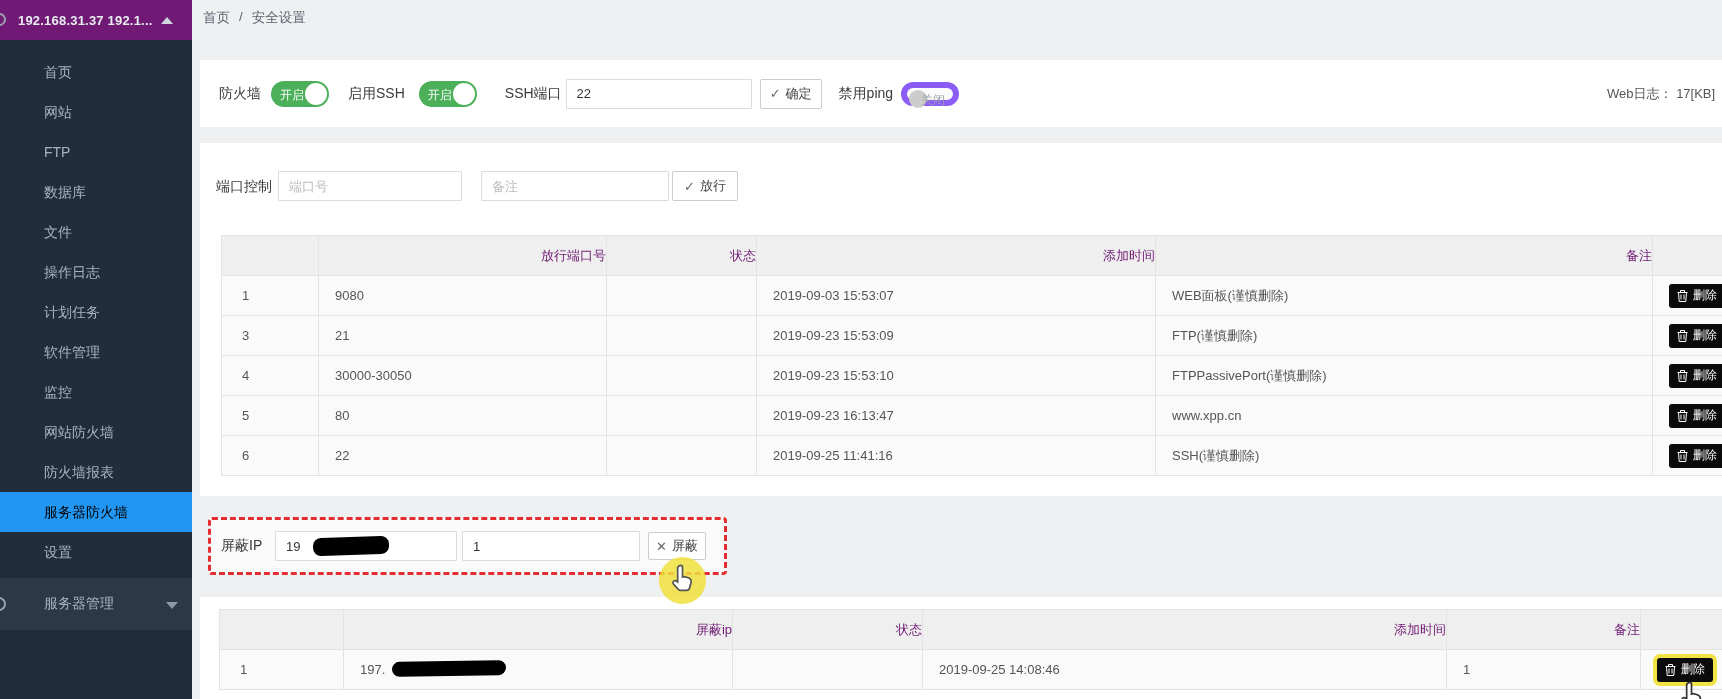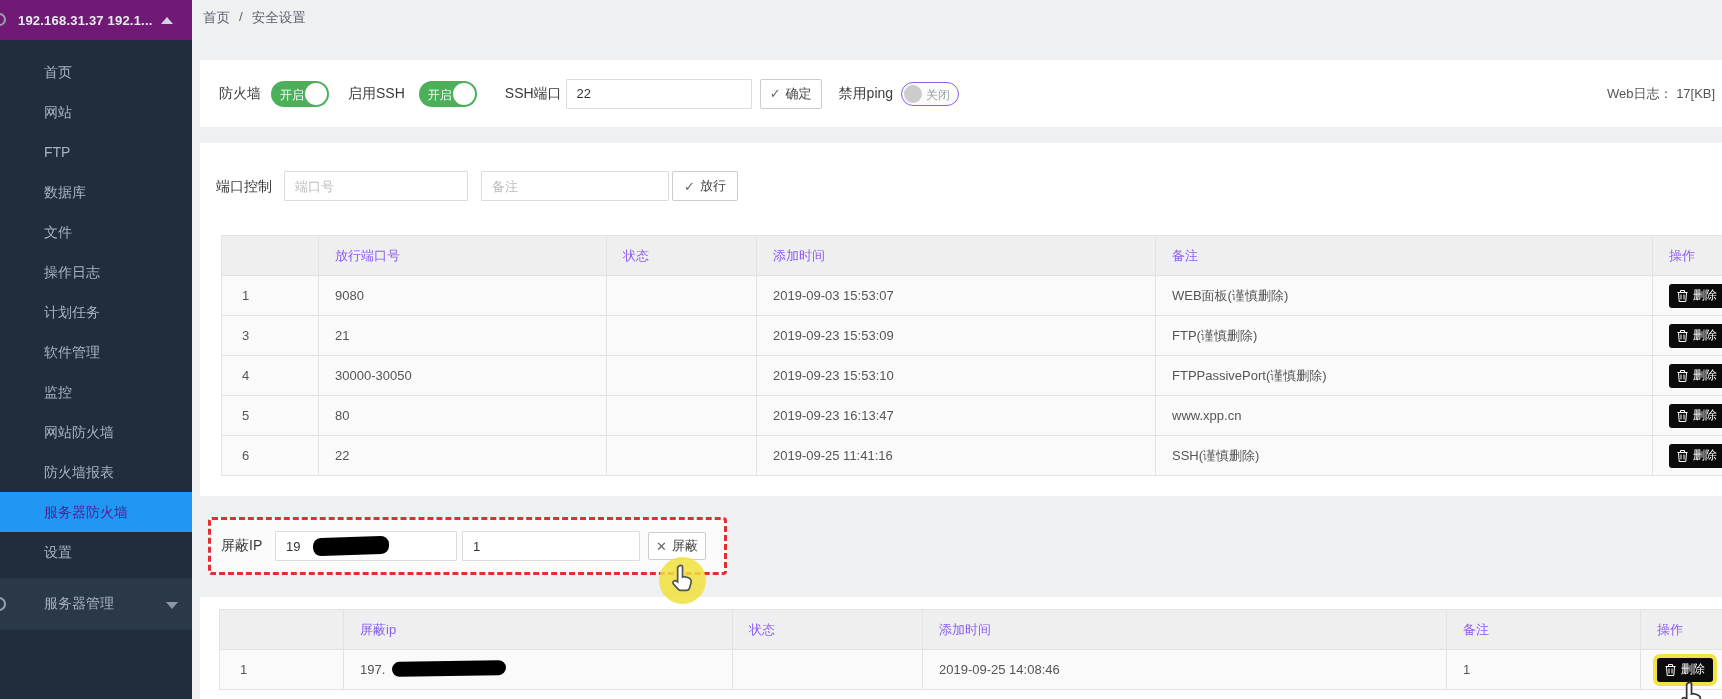--- a/index.html
+++ b/index.html
@@ -8,21 +8,21 @@
   #stage { position:relative; width:1722px; height:699px; overflow:hidden; background:#eff0f2; }
 
   
   #sidebar { position:absolute; left:0; top:0; width:192px; height:699px; background:#212c3d; z-index:5; }
   #sb-header { position:relative; height:40px; background:#701a75; display:flex; align-items:center; }
   #sb-partial-icon { position:absolute; left:-7px; top:13px; width:13px; height:13px; border:2px solid #97a1b1; border-radius:50%; }
   #sb-title { margin-left:18px; color:#e8ecf1; font-size:13px; font-weight:bold; letter-spacing:.2px; white-space:nowrap; }
   #sb-collapse { width:0; height:0; margin-left:8px; border-left:6px solid transparent; border-right:6px solid transparent; border-bottom:7px solid #cfd6df; }
   #sb-nav { padding-top:12px; }
   .sb-item { height:40px; line-height:40px; padding-left:44px; color:#a9b3c0; font-size:14px; cursor:pointer; white-space:nowrap; }
-  .sb-item.active { background:#2197f3; color:#4c1d95; }
+  .sb-item.active { background:#2197f3; color:#000000; }
   #sb-section { position:relative; margin-top:6px; height:52px; background:#2b3848; display:flex; align-items:center; }
   #sb-section-partial-icon { position:absolute; left:-8px; top:19px; width:14px; height:14px; border:2px solid #97a1b1; border-radius:50%; }
   #sb-section-label { margin-left:44px; color:#a9b3c0; font-size:14px; white-space:nowrap; }
   #sb-section-chevron { position:absolute; right:14px; top:24px; width:0; height:0; border-left:6px solid transparent; border-right:6px solid transparent; border-top:7px solid #8d97a6; }
 
   
   #breadcrumb { position:absolute; left:203px; top:9px; font-size:13.5px; color:#5d6470; display:flex; gap:9px; }
   #breadcrumb .bc-home { cursor:pointer; }
 
   
@@ -30,21 +30,21 @@
   #panel-firewall { left:200px; top:60px; width:1560px; height:67px; display:flex; align-items:center; }
   #panel-ports    { left:200px; top:143px; width:1560px; height:353px; }
   #panel-blocked  { left:200px; top:597px; width:1560px; height:110px; }
 
   .bar-label { font-size:14px; color:#3a3a3a; white-space:nowrap; }
 
   
   .toggle-on { position:relative; width:58px; height:26px; border-radius:13px; background:#4cb05a; cursor:pointer; flex:none; }
   .toggle-on .t-label { position:absolute; left:9px; top:6px; font-size:12px; color:#fff; }
   .toggle-on .t-knob { position:absolute; right:2px; top:2px; width:22px; height:22px; border-radius:50%; background:#fff; }
-  .toggle-off { position:relative; width:58px; height:24px; border-radius:12px; background:#fbfbfb; border:1px solid #8b5cf6; cursor:pointer; flex:none; }
+  .toggle-off { position:relative; width:58px; height:24px; border-radius:12px; background:#fbfbfb; border:6px solid #8b5cf6; cursor:pointer; flex:none; }
   .toggle-off .t-label { position:absolute; right:8px; top:4px; font-size:12px; color:#9aa0a8; }
   .toggle-off .t-knob { position:absolute; left:2px; top:2px; width:18px; height:18px; border-radius:50%; background:#cccccc; }
 
   .btn { display:inline-flex; align-items:center; justify-content:center; gap:5px; height:30px; padding:0 12px;
          background:#fff; border:1px solid #cccccc; border-radius:2px; font-size:13px; color:#444; cursor:pointer; white-space:nowrap; }
   .btn .glyph { font-size:13px; color:#666; }
 
   .txt-input { height:30px; border:1px solid #dcdcdc; background:#fff; border-radius:1px; padding-left:10px; font-size:13px; color:#333; font-family:inherit; }
   .txt-input::placeholder { color:#bcbcbc; }
 
@@ -56,29 +56,29 @@
   #sshport-label { margin-left:28px; }
   #sshport-input { margin-left:4px; width:186px; }
   #confirm-btn { margin-left:8px; width:62px; }
   #ping-label { margin-left:17px; }
   #ping-toggle { margin-left:8px; }
   #weblog { position:absolute; left:1407px; top:25px; font-size:13px; color:#555; white-space:nowrap; }
 
   
   #port-control-row { position:absolute; left:0; top:28px; height:30px; }
   #pc-label { position:absolute; left:16px; top:0; line-height:30px; font-size:14px; color:#3a3a3a; white-space:nowrap; }
-  #pc-port-input { position:absolute; left:84px; top:0; width:184px; }
+  #pc-port-input { position:absolute; left:78px; top:0; width:184px; }
   #pc-note-input { position:absolute; left:281px; top:0; width:188px; }
   #pc-allow-btn  { position:absolute; left:472px; top:0; width:66px; }
 
   
   table.grid { position:absolute; border-collapse:collapse; table-layout:fixed; background:#fafafa; }
   table.grid th, table.grid td { border:1px solid #e3e3e3; height:40px; padding:0 0 0 16px; font-weight:normal;
     text-align:left; font-size:13px; color:#555; white-space:nowrap; overflow:hidden; }
-  table.grid th { background:#efefef; color:#8b5cf6; }
+  table.grid th { background:#efefef; color:#701a75;text-align:right; }
   table.grid td.c-num, table.grid th.c-num { padding-left:20px; }
   #port-table { left:21px; top:92px; width:1543px; }
   #block-table { left:19px; top:12px; width:1533px; }
 
   .del-btn { display:inline-flex; align-items:center; gap:5px; height:24px; padding:0 8px; background:#0b0b0b;
              color:#fff; font-size:12px; border:none; border-radius:3px; cursor:pointer; white-space:nowrap; }
   .del-btn.highlighted { box-shadow:0 0 0 4px rgba(240,225,60,.95); }
 
   
   #block-box { position:absolute; left:208px; top:517px; width:519px; height:58px; border:3px dashed #e42d30; border-radius:4px; background:#fbfbfc; }

